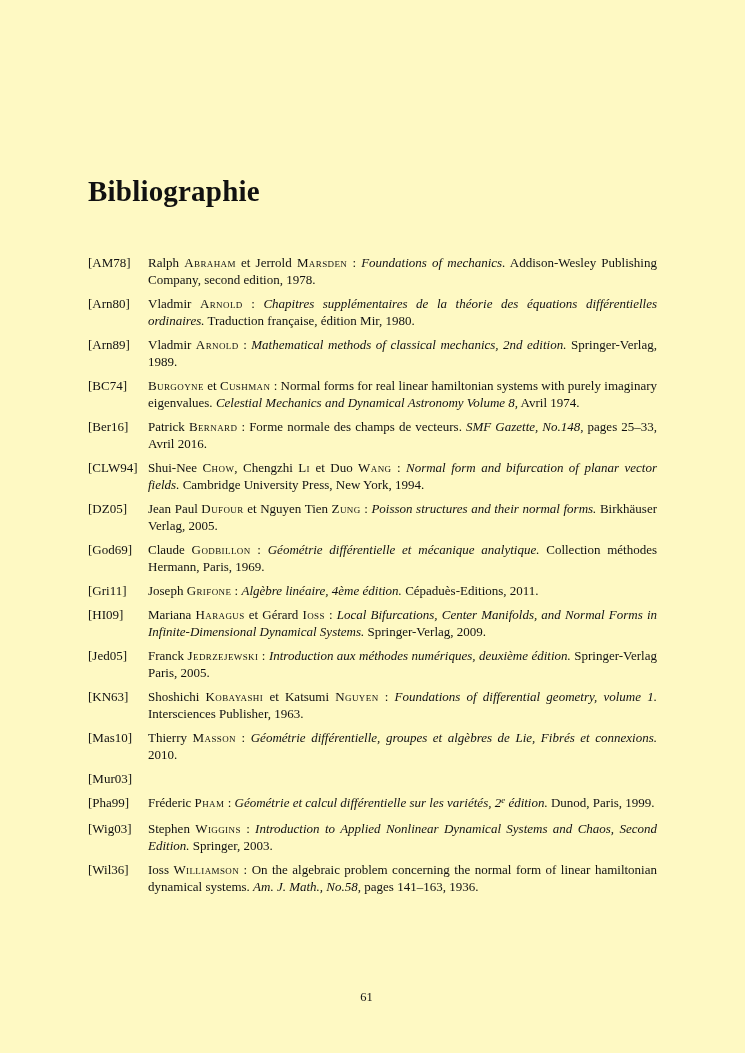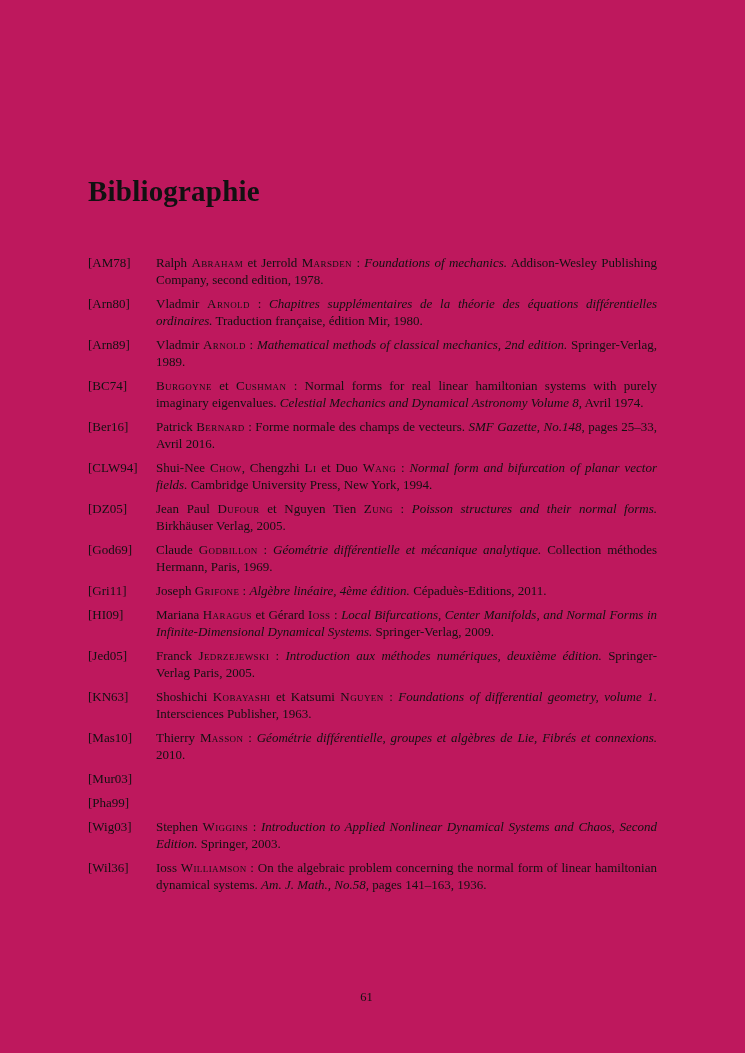--- a/index.html
+++ b/index.html
@@ -4,42 +4,41 @@
 <style>
   html, body {
     margin: 0;
     padding: 0;
     background: #ffffff;
   }
   .page {
     position: relative;
     width: 745px;
     height: 1053px;
-    background: #be185d;
+    background: #fef9c3;
     color: #111111;
     font-family: "Liberation Serif", "DejaVu Serif", serif;
     overflow: hidden;
     box-sizing: border-box;
     padding: 176px 88px 0 88px;
   }
   .title {
     font-size: 29px;
     font-weight: bold;
     margin: 0 0 48px 0;
     line-height: 1.05;
     letter-spacing: 0.2px;
   }
   .bib-list {
     font-size: 13px;
     line-height: 17px;
   }
   .entry {
     display: flex;
     margin-bottom: 7px;
-    gap: 8px;
   }
   .entry .label {
     width: 60px;
     flex: 0 0 60px;
     text-align: left;
   }
   .entry .text {
     flex: 1 1 auto;
     text-align: justify;
   }
@@ -135,20 +134,21 @@
     <div class="label">[Mas10]</div>
     <div class="text"><span>Thierry </span><span class="sc">Masson</span><span> : </span><span class="it">Géométrie différentielle, groupes et algèbres de Lie, Fibrés et connexions.</span><span> 2010.</span></div>
   </div>
 
   <div class="entry">
     <div class="label">[Mur03]</div>
   </div>
 
   <div class="entry">
     <div class="label">[Pha99]</div>
+    <div class="text"><span>Fréderic </span><span class="sc">Pham</span><span> : </span><span class="it">Géométrie et calcul différentielle sur les variétés, 2</span><span class="it sup">e</span><span class="it"> édition.</span><span> Dunod, Paris, 1999.</span></div>
   </div>
 
   <div class="entry">
     <div class="label">[Wig03]</div>
     <div class="text"><span>Stephen </span><span class="sc">Wiggins</span><span> : </span><span class="it">Introduction to Applied Nonlinear Dynamical Systems and Chaos, Second Edition.</span><span> Springer, 2003.</span></div>
   </div>
 
   <div class="entry">
     <div class="label">[Wil36]</div>
     <div class="text"><span>Ioss </span><span class="sc">Williamson</span><span> : On the algebraic problem concerning the normal form of linear hamiltonian dynamical systems. </span><span class="it">Am. J. Math., No.58</span><span>, pages 141–163, 1936.</span></div>

